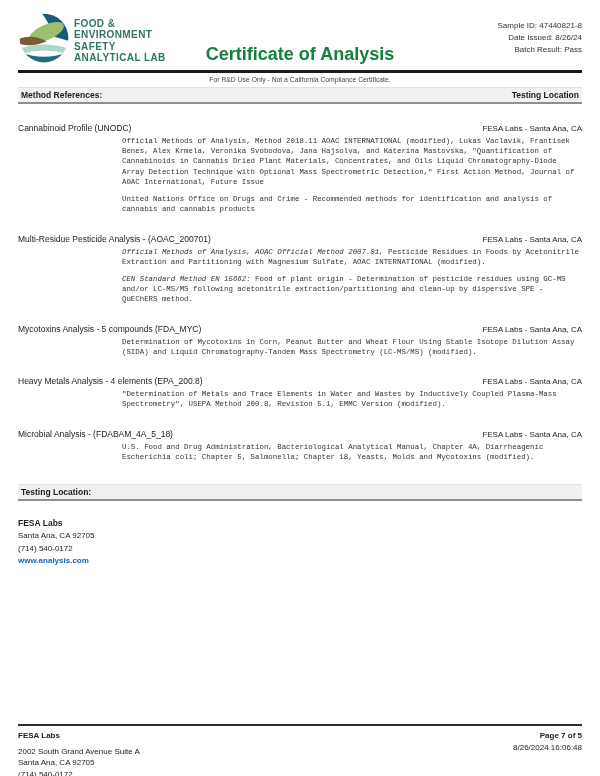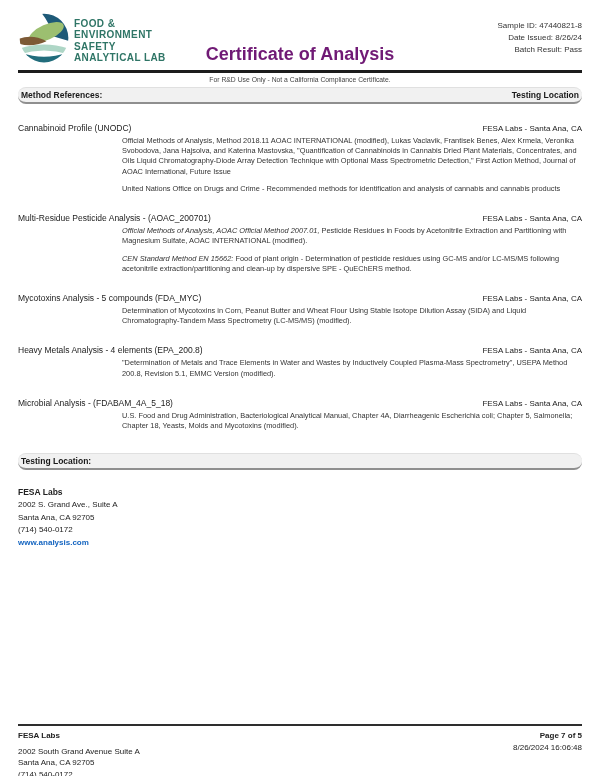--- a/index.html
+++ b/index.html
@@ -23,44 +23,44 @@
     font-size: 10px; font-weight: bold;
     letter-spacing: 0.4px; line-height: 1.16;
     text-transform: uppercase;
   }
   .meta {
     position: absolute; right: 0; top: 20px;
     text-align: right; font-size: 8px; line-height: 1.5; color: #333;
   }
   .doc-title {
     position: absolute; left: 0; right: 0; top: 44px;
-    text-align: center; font-size: 18px; font-weight: bold; color: #701a75;
+    text-align: center; font-size: 18px; font-weight: bold; color: #15803d;
   }
   .rule { height: 3px; background: #1c1c1c; }
   .disclaimer {
     text-align: center; font-size: 6.8px; color: #444;
     margin: 3px 0 4px 0;
   }
 
   
   .band {
     display: flex; justify-content: space-between; align-items: center;
     background: #f1f1f1;
     border-top: 1px solid #e0e0e0;
     border-bottom: 2px solid #8f8f8f;
     padding: 2px 3px;
-    font-size: 8.5px; font-weight: bold; color: #1a1a1a; border-radius: 8px;
+    font-size: 8.5px; font-weight: bold; color: #1a1a1a;
   }
 
   
   .section { margin-top: 19px; }
   .section-head { display: flex; justify-content: space-between; align-items: baseline; }
   .section-name { font-size: 8.5px; color: #222; }
   .section-loc  { font-size: 8px; font-weight: normal; color: #1a1a1a; }
-  .section-body { margin-left: 104px; margin-top: 3px; }
+  .section-body { margin-left: 104px; margin-top: 3px; font-family: Liberation Mono, monospace; }
   .para { font-size: 7.4px; line-height: 1.38; color: #333; margin-bottom: 7px; }
   .para:last-child { margin-bottom: 0; }
   .para .lead { font-style: italic; }
 
   
   .loc-band { margin-top: 22px; }
   .loc-block { margin-top: 16px; font-size: 8px; line-height: 1.55; color: #222; }
   .loc-block .loc-name { font-weight: bold; font-size: 8.5px; }
   a.site-link { color: #1565c0; text-decoration: none; font-weight: bold; }
 
@@ -175,21 +175,20 @@
     </div>
   </div>
 
   <div class="band loc-band">
     <span>Testing Location:</span>
     <span></span>
   </div>
 
   <div class="loc-block">
     <div class="loc-name">FESA Labs</div>
-    <div>2002 S. Grand Ave., Suite A</div>
     <div>Santa Ana, CA 92705</div>
     <div>(714) 540-0172</div>
     <div><a href="#" class="site-link">www.analysis.com</a></div>
   </div>
 
 </div>
 
 <div class="footer">
   <div class="f-left">
     <div class="f-name">FESA Labs</div>

